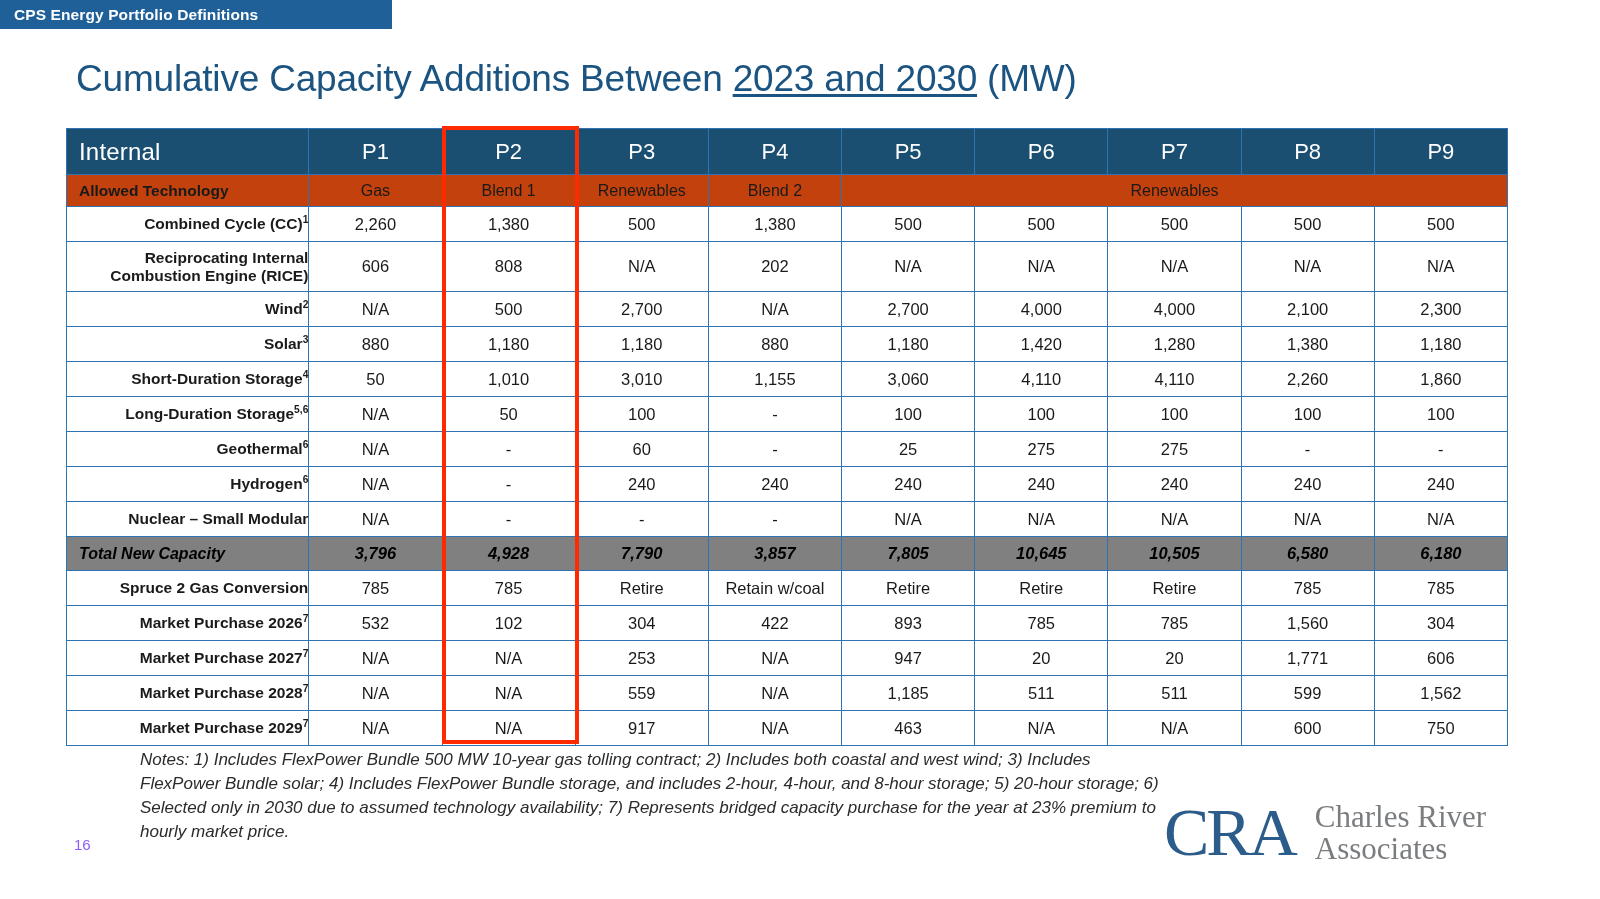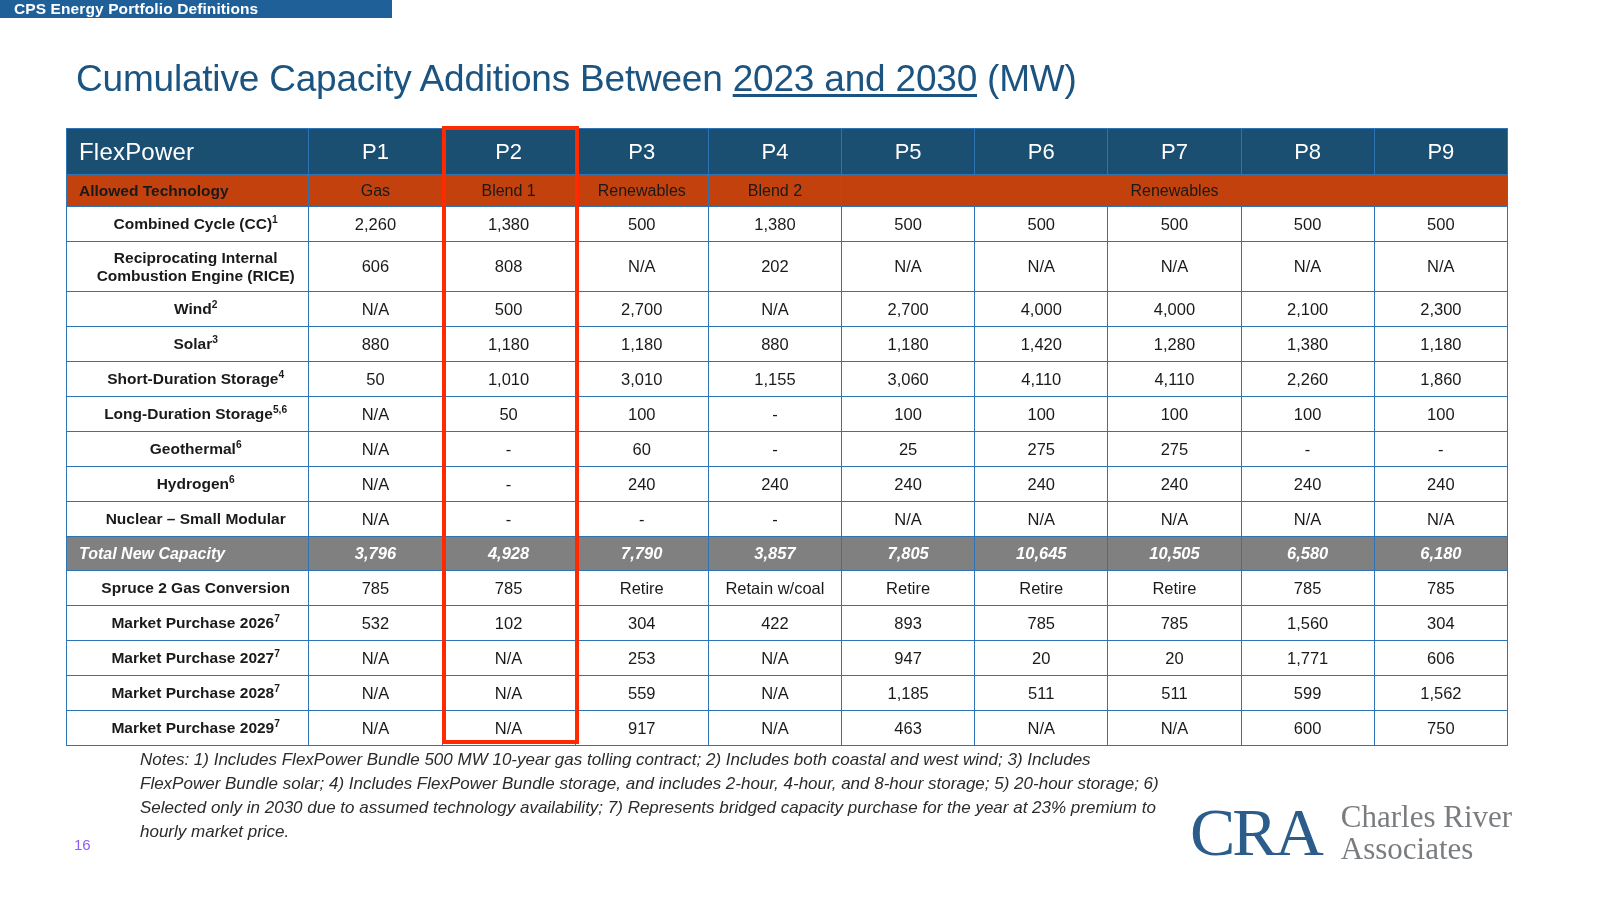--- a/index.html
+++ b/index.html
@@ -14,21 +14,21 @@
     overflow: hidden;
     position: relative;
   }
 
   
   #top-banner {
     position: absolute;
     left: 0;
     top: 0;
     width: 392px;
-    height: 18px;
+    height: 29px;
     background: #1f6099;
     display: flex;
     align-items: center;
   }
   #top-banner .banner-text {
     color: #ffffff;
     font-size: 15.5px;
     font-weight: bold;
     padding-left: 14px;
     letter-spacing: 0.1px;
@@ -105,32 +105,32 @@
     font-size: 15.5px;
     color: #1a1a1a;
   }
 
   
   tr.data td {
     background: #ffffff;
     height: 34px;
   }
   tr.data td.label {
-    text-align: center;
+    text-align: right;
     padding-left: 16px;
     font-weight: bold;
     font-size: 15.5px;
     line-height: 1.12;
   }
   tr.data.tall td { height: 49px; }
 
   
   tr.total td {
     background: #808080;
-    color: #ffffff;
+    color: #000000;
     font-style: italic;
     font-weight: bold;
     height: 33px;
     font-size: 16.5px;
   }
   tr.total td.label {
     text-align: left;
     padding-left: 12px;
     font-size: 16px;
   }
@@ -167,21 +167,21 @@
     position: absolute;
     left: 74px;
     top: 836px;
     font-size: 15px;
     color: #8b5cf6;
   }
 
   
   #cra-logo {
     position: absolute;
-    left: 1190px;
+    left: 1164px;
     top: 792px;
     display: flex;
     align-items: center;
     height: 80px;
   }
   #cra-logo .cra-mark {
     font-family: "Liberation Serif", serif;
     font-size: 68px;
     color: #2b5c8a;
     line-height: 1;
@@ -214,21 +214,21 @@
         <col class="c-data">
         <col class="c-data">
         <col class="c-data">
         <col class="c-data">
         <col class="c-data">
         <col class="c-data">
         <col class="c-data">
       </colgroup>
     <tbody id="cap-tbody">
         <tr class="hdr">
-          <td class="label">FlexPower</td>
+          <td class="label">Internal</td>
           <td class="p">P1</td>
           <td class="p">P2</td>
           <td class="p">P3</td>
           <td class="p">P4</td>
           <td class="p">P5</td>
           <td class="p">P6</td>
           <td class="p">P7</td>
           <td class="p">P8</td>
           <td class="p">P9</td>
         </tr>

